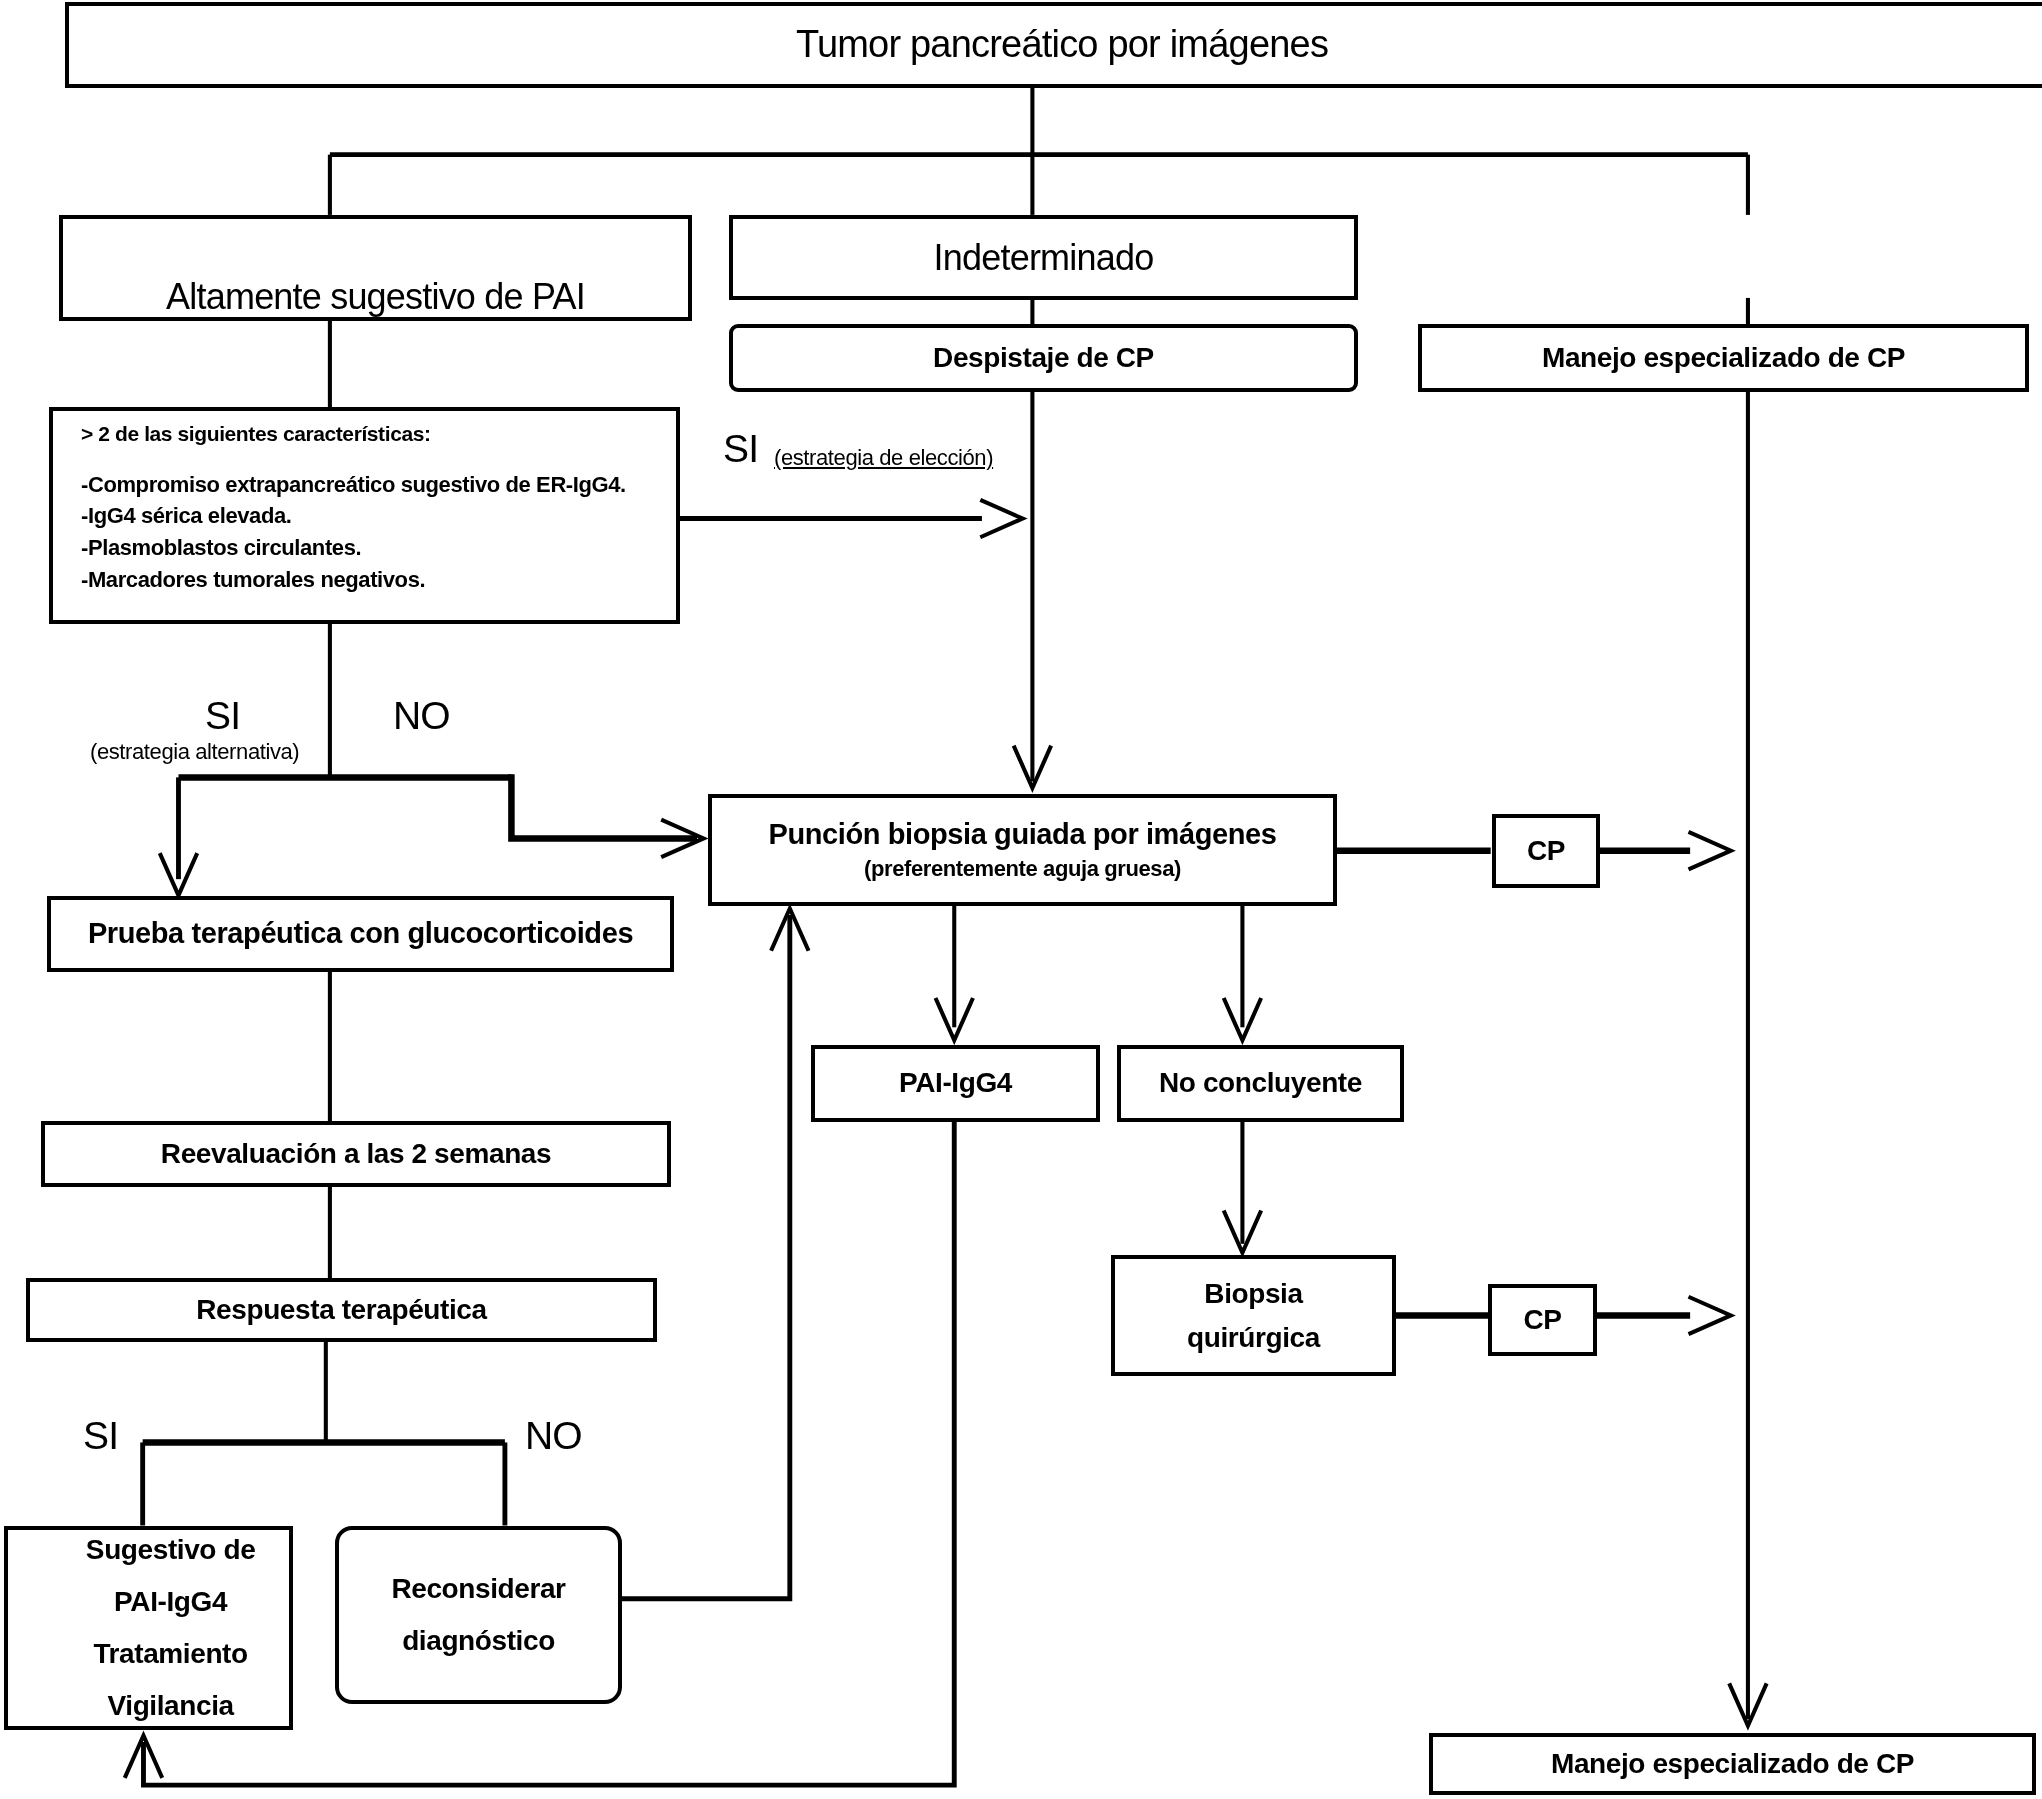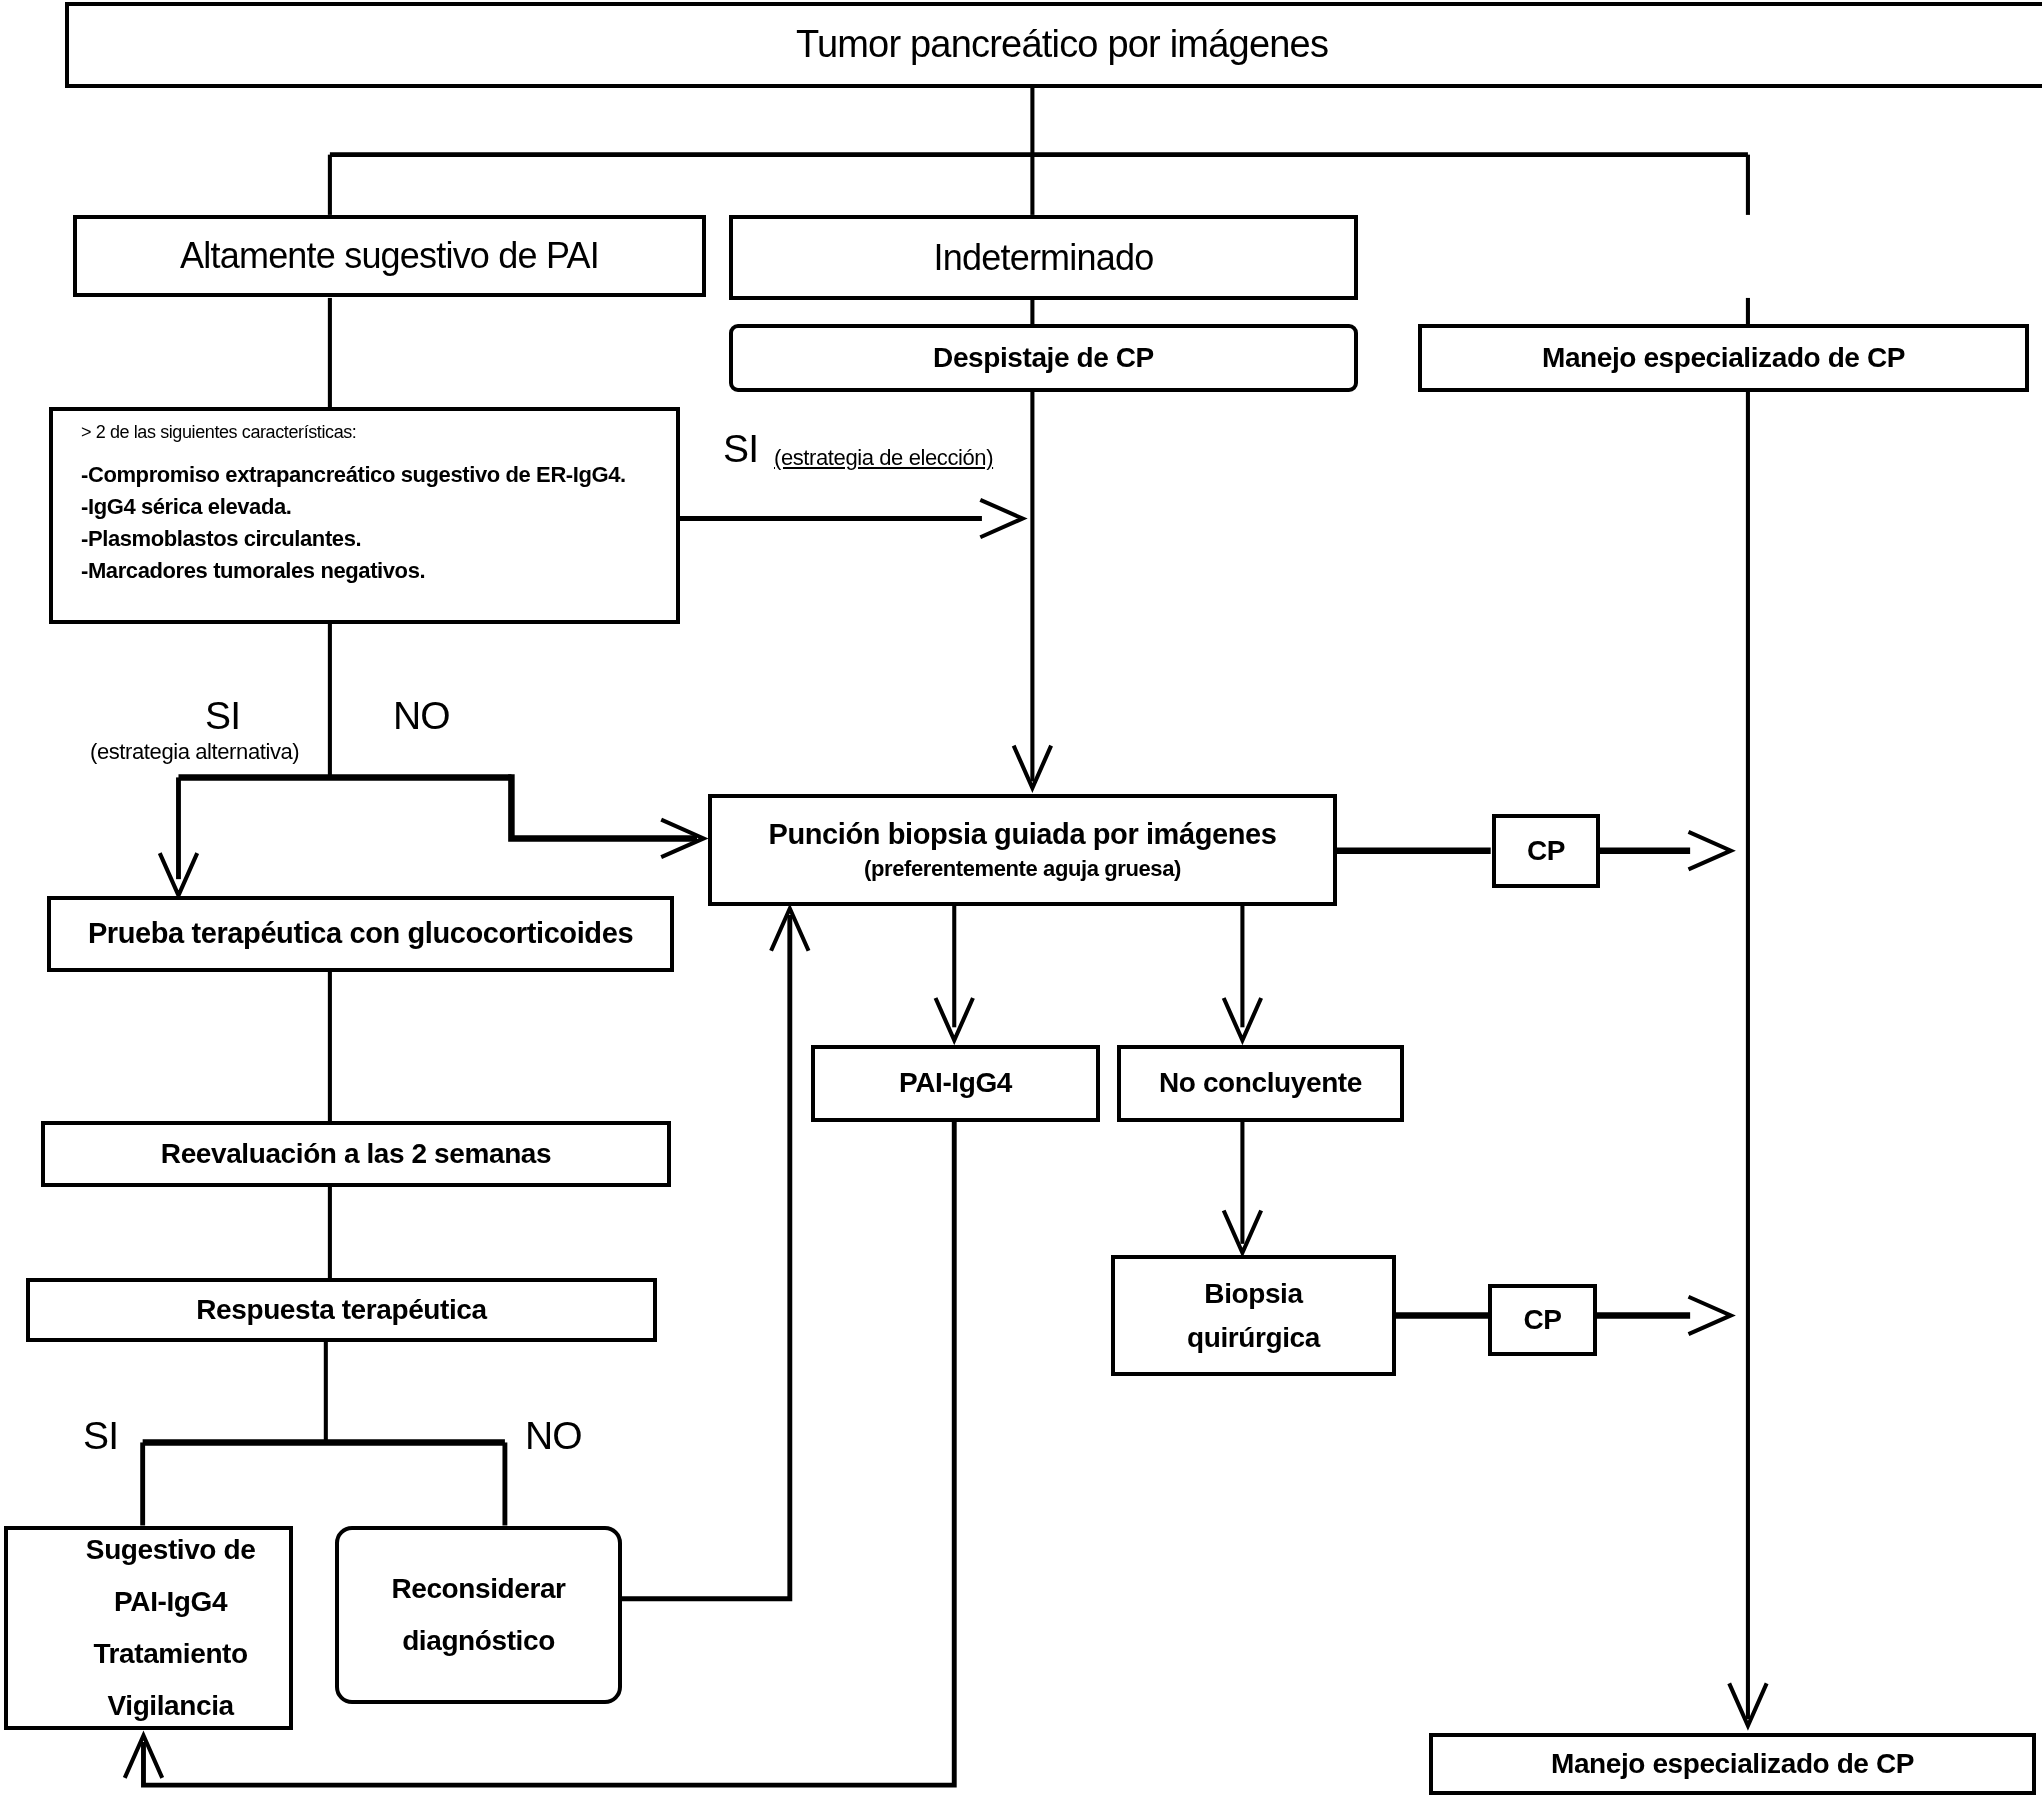--- a/index.html
+++ b/index.html
@@ -36,21 +36,21 @@
   .lines-tall{line-height:1.85;}
   .lines-med{line-height:1.55;}
   .criterios-inner{
     width:100%;
     box-sizing:border-box;
     padding:11.4px 23px 8.1px 28px;
     text-align:left;
     display:flex;
     flex-direction:column;
   }
-  .criterios-heading{font-size:18px;font-weight:400;letter-spacing:-0.4px;margin-bottom:16px;}
+  .criterios-heading{font-size:21px;font-weight:700;letter-spacing:-0.4px;margin-bottom:22px;}
   .criterios-item{font-size:22px;font-weight:700;letter-spacing:-0.4px;line-height:1.45;}
   .lbl{
     position:absolute;
     z-index:2;
     font-weight:400;
     letter-spacing:-0.8px;
     white-space:nowrap;
   }
   .lbl-big{font-size:39px;}
   .lbl-par{font-size:22px;letter-spacing:-0.4px;}
@@ -114,21 +114,21 @@
     <path d="M 947 1168 L 970 1116 L 993 1168" stroke-width="5"></path>
 
     <polyline points="1172,1375 1172,2193 176,2193 176,2140" stroke-width="6"></polyline>
     <path d="M 153 2184 L 176 2132 L 199 2184" stroke-width="5"></path>
   </svg>
 
   <div class="box" style="left:65px;top:2px;width:1994px;height:86px;">
     <div class="title-text">Tumor pancreático por imágenes</div>
   </div>
 
-  <div class="box" style="left:73px;top:215px;width:633px;height:82px;">
+  <div class="box" style="left:59px;top:215px;width:633px;height:106px;justify-content:flex-end;">
     <div class="hdr">Altamente sugestivo de PAI</div>
   </div>
 
   <div class="box" style="left:729px;top:215px;width:629px;height:85px;">
     <div class="hdr">Indeterminado</div>
   </div>
 
 
   <div class="box" style="left:729px;top:324px;width:629px;height:68px;border-radius:9px;">
     <div class="bold-md">Despistaje de CP</div>

